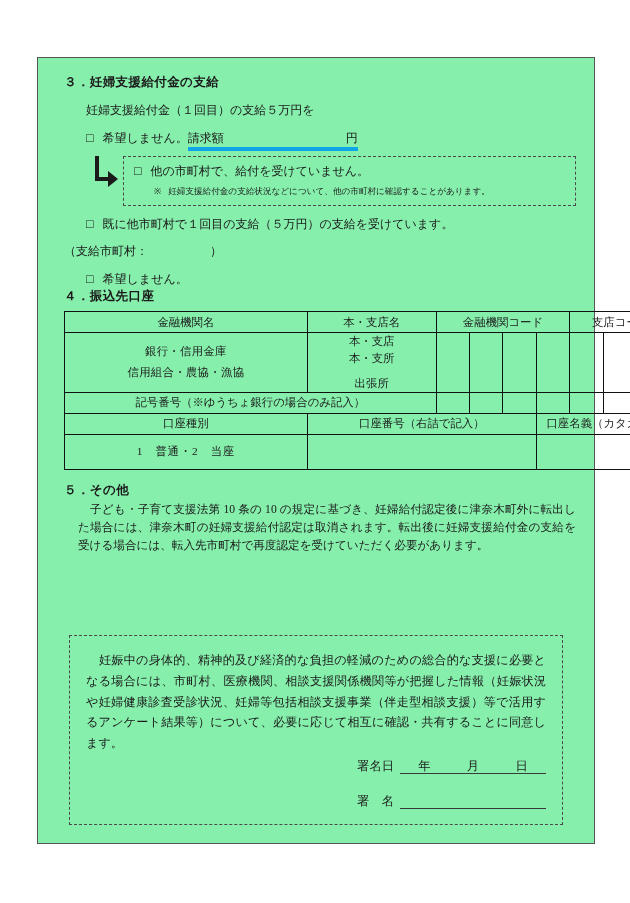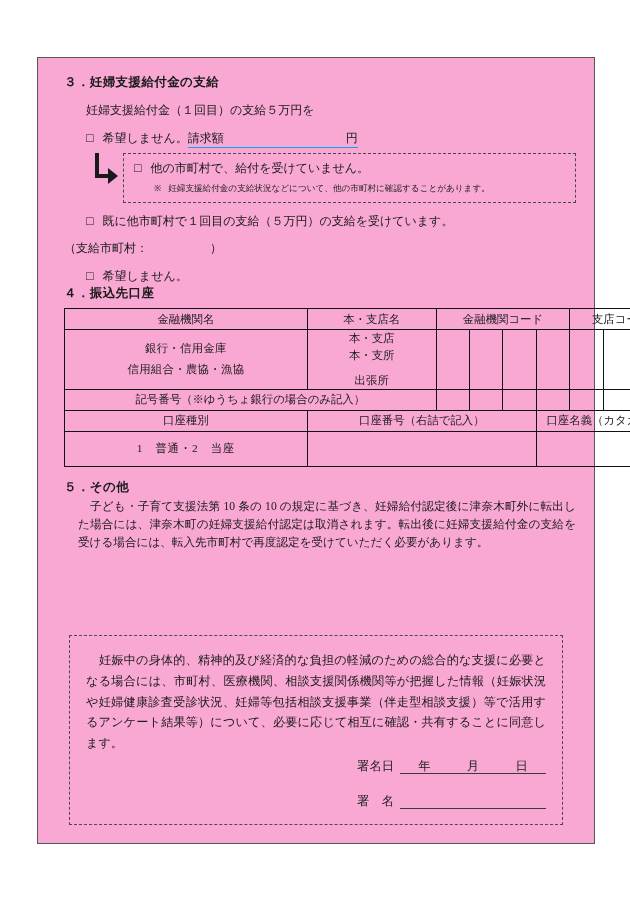--- a/index.html
+++ b/index.html
@@ -16,21 +16,21 @@
     overflow: hidden;
   }
   .page {
     position: absolute;
     left: 37px;
     top: 57px;
     width: 558px;
     height: 787px;
     border: 1.3px solid #555;
     box-sizing: border-box;
-    background: #f9a8d4;
+    background: #86efac;
   }
   .inner {
     position: absolute;
     left: 26px;
     top: 16px;
     width: 512px;
   }
 
   
   .sec-head {
@@ -57,21 +57,21 @@
     font-size: 12.5px;
     line-height: 1;
     margin-right: 9px;
     flex: none;
   }
   .claim-wrap { display: inline-block; }
   .claim-inner {
     display: inline-flex;
     justify-content: space-between;
     width: 170px;
-    border-bottom: 1px solid #0ea5e9;
+    border-bottom: 4px solid #0ea5e9;
   }
 
   
   .note-zone {
     position: relative;
     margin-top: 4px;
     margin-left: 22px;
     height: 50px;
   }
   .hook {

